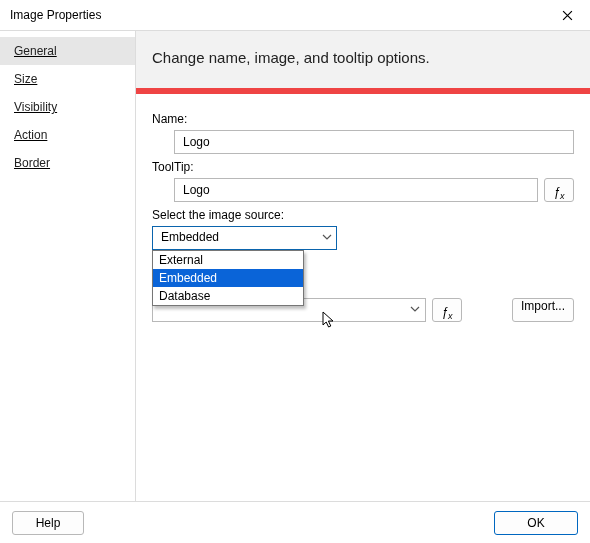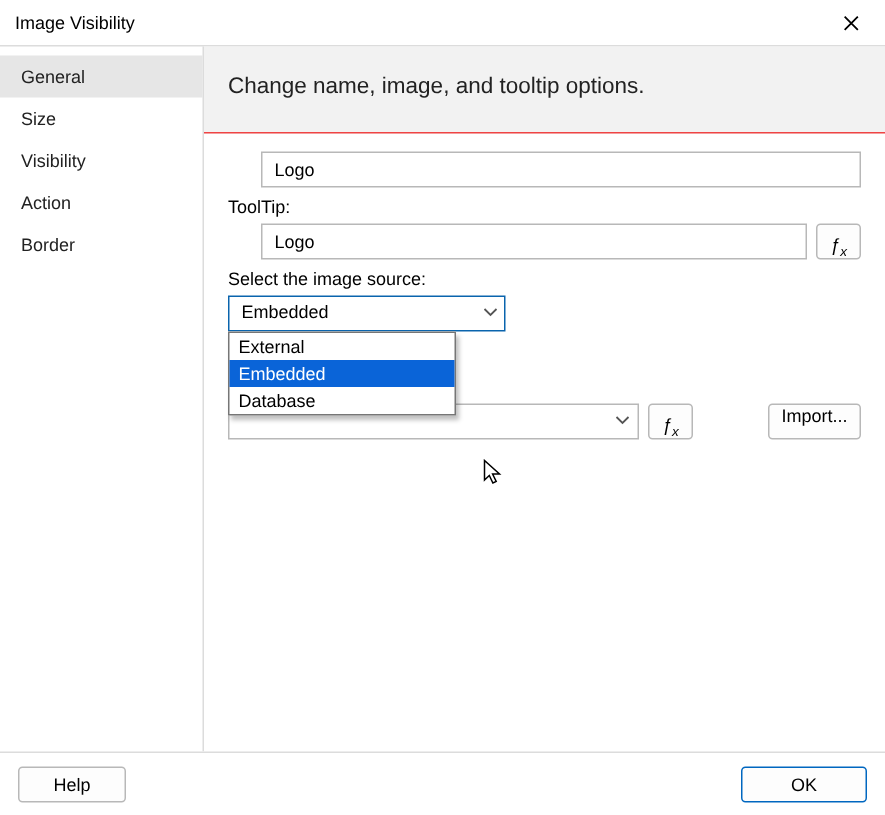--- a/index.html
+++ b/index.html
@@ -3,25 +3,25 @@
   <meta charset="utf-8">
   <style>
     * { box-sizing: border-box; margin: 0; padding: 0; font-family: "Segoe UI", Tahoma, sans-serif; font-size: 12px; }
     body { background: #fff; width: 590px; height: 543px; position: relative; overflow: hidden; }
     .titlebar { display: flex; align-items: center; justify-content: space-between; height: 30px; padding: 0 8px 0 10px; }
     .titlebar-title { font-size: 12px; color: #000; }
     .close-x { width: 30px; height: 30px; display: flex; align-items: center; justify-content: center; color: #000; }
     .close-x svg { width: 11px; height: 11px; }
     .divider { height: 1px; background: #dcdcdc; }
     .content { display: flex; height: 470px; }
-    .sidebar { width: 136px; border-right: 1px solid #dcdcdc; padding-top: 6px; }
+    .sidebar { width: 136px; border-right: 1px solid #dcdcdc; padding-top: 6px; text-decoration: underline; }
     .side-item { padding: 7px 10px 7px 14px; color: #222; cursor: default; }
     .side-item.selected { background: #e6e6e6; }
     .main { flex: 1; display: flex; flex-direction: column; }
-    .main-header { background: #f2f2f2; border-bottom: 1px solid #ef4444; padding: 18px 16px 22px 16px; }
+    .main-header { background: #f2f2f2; border-bottom: 6px solid #ef4444; padding: 18px 16px 22px 16px; }
     .main-header h1 { font-size: 15px; font-weight: 400; color: #222; }
     .form { padding: 12px 16px; position: relative; }
     .label { color: #000; margin-top: 6px; margin-bottom: 4px; }
     .field-row { display: flex; gap: 6px; align-items: center; padding-left: 22px; }
     .text-input { flex: 1; border: 1px solid #b8b8b8; background: #fff; padding: 4px 8px; height: 24px; color: #000; }
     .fx-btn { width: 30px; height: 24px; border: 1px solid #b8b8b8; border-radius: 3px; background: #fdfdfd; display: flex; align-items: flex-end; justify-content: center; font-style: italic; font-family: Georgia, serif; font-size: 12px; cursor: default; }
     .fx-btn .x { font-size: 9px; vertical-align: sub; font-style: italic; }
     .import-btn { height: 24px; border: 1px solid #b8b8b8; border-radius: 3px; background: #fdfdfd; padding: 0 8px; cursor: default; margin-left: 44px; }
     .select-wrap { position: relative; width: 185px; }
     .select-box { width: 100%; height: 24px; border: 1px solid #0a64ad; background: #fff; padding: 3px 20px 3px 8px; position: relative; cursor: default; }
@@ -36,21 +36,21 @@
     .footer { position: absolute; bottom: 0; left: 0; right: 0; height: 42px; border-top: 1px solid #dcdcdc; display: flex; align-items: center; padding: 0 12px; gap: 8px; background: #fff; }
     .footer .spacer { flex: 1; }
     .btn { height: 24px; padding: 0 14px; border: 1px solid #b8b8b8; border-radius: 3px; background: #fdfdfd; min-width: 72px; text-align: left; display: flex; align-items: center; justify-content: center; cursor: default; }
     .btn.primary { border: 1px solid #0067c0; color: #000; min-width: 84px; }
     .chev svg { width: 10px; height: 10px; }
   </style>
 </head>
 <body>
 
 <div class="titlebar">
-  <div class="titlebar-title">Image Visibility</div>
+  <div class="titlebar-title">Image Properties</div>
   <div class="close-x">
     <svg viewBox="0 0 10 10">
         <path d="M1 1 L9 9 M9 1 L1 9" stroke="#000" stroke-width="1.1" fill="none"></path>
       </svg>
   </div>
 </div>
 <div class="divider"></div>
 
 <div class="content">
   <div class="sidebar">
@@ -60,20 +60,21 @@
     <div class="side-item"><span>Action</span></div>
     <div class="side-item"><span>Border</span></div>
   </div>
 
   <div class="main">
     <div class="main-header">
       <h1>Change name, image, and tooltip options.</h1>
     </div>
     <div class="form">
 
+      <div class="label">Name:</div>
       <div class="field-row">
         <div class="text-input"><span>Logo</span></div>
       </div>
 
       <div class="label">ToolTip:</div>
       <div class="field-row">
         <div class="text-input"><span>Logo</span></div>
         <div class="fx-btn">
             <span>ƒ<span class="x">x</span></span>
           </div>

